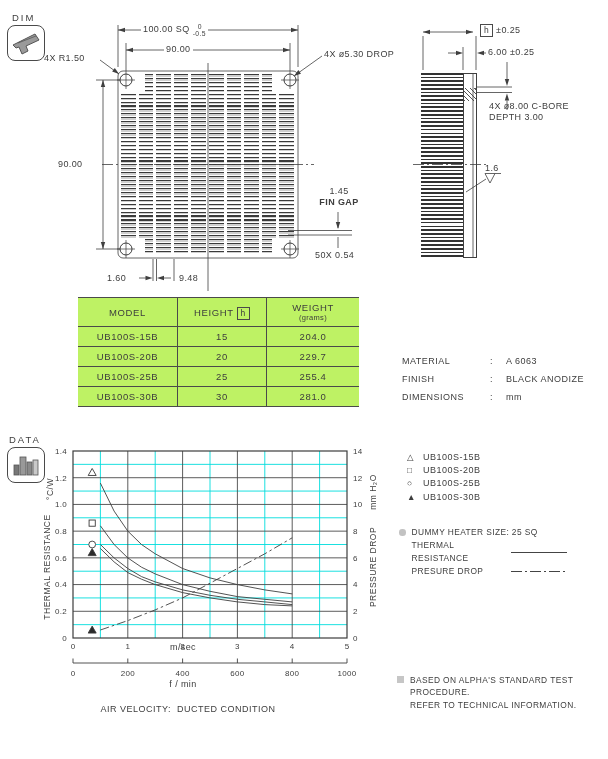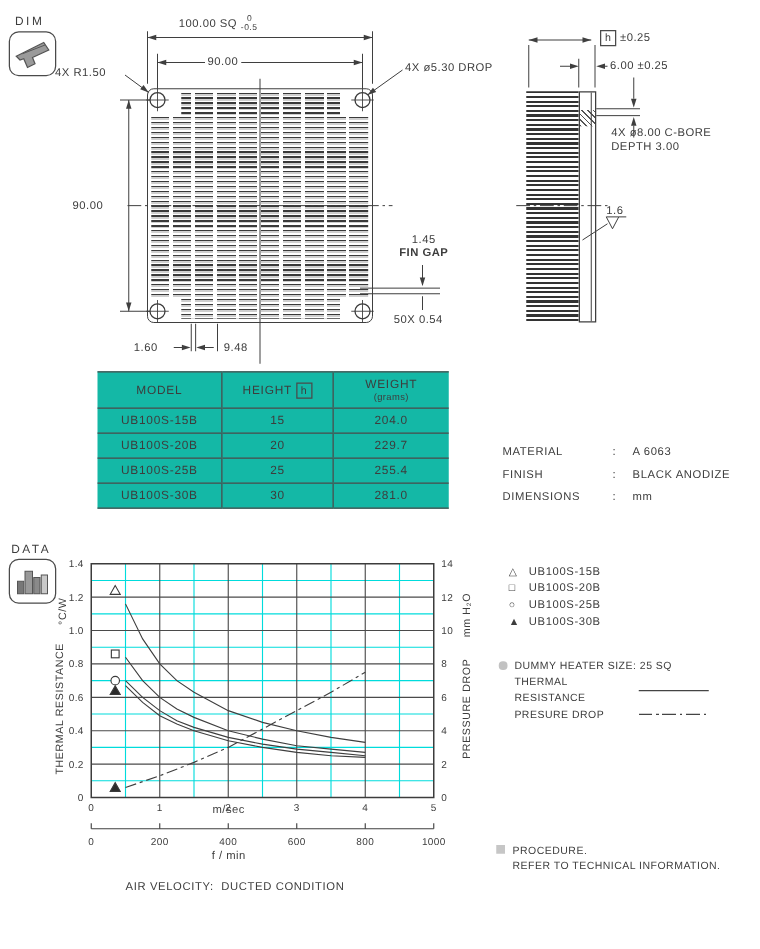--- a/index.html
+++ b/index.html
@@ -23,21 +23,21 @@
   .sidebase{position:absolute;left:463px;top:73px;width:14px;height:185px;background:#fff;
     border:1px solid #3f3f3f;box-sizing:border-box;}
   .hatch{position:absolute;left:464px;top:88px;width:12px;height:13px;
     background-image:repeating-linear-gradient(45deg,#555 0 1px,rgba(255,255,255,0) 1px 3.2px);}
   svg.linework{position:absolute;left:0;top:0;pointer-events:none;z-index:4;}
   .tolstack{display:inline-flex;flex-direction:column;font-size:6.8px;line-height:7px;margin-left:3px;vertical-align:middle;}
   .tolstack i{font-style:normal;}
   .tolstack i:first-child{padding-left:5px;}
   .hbox{border:1px solid #4a4a4a;padding:0 3px 1px 3px;font-size:8.5px;margin-left:3px;}
   
-  #model-table{position:absolute;left:78px;top:297px;border-collapse:collapse;z-index:6;background:#14b8a6;}
+  #model-table{position:absolute;left:78px;top:297px;border-collapse:collapse;z-index:6;background:#bef264;}
   #model-table th,#model-table td{font-size:9.5px;font-weight:normal;color:#3d3d3d;letter-spacing:.6px;
      text-align:center;border-bottom:1px solid #4a4a4a;padding:2px 0;}
   #model-table th{border-top:1px solid #4a4a4a;padding:4px 0;}
   #model-table th+th,#model-table td+td{border-left:1px solid #4a4a4a;}
   #model-table .c1{width:99px;} #model-table .c2{width:88px;} #model-table .c3{width:92px;}
   #model-table .unit{font-size:7.5px;letter-spacing:.3px;}
   #model-table td{height:15px;}
   
   .specs{position:absolute;left:402px;top:352px;font-size:9px;letter-spacing:.5px;}
   .specs .row{display:flex;line-height:18px;}
@@ -165,21 +165,21 @@
         <polygon points="473,32 466,29.8 466,34.2"></polygon>
       <polygon points="463,53 456,50.8 456,55.2"></polygon>
         <polygon points="477,53 484,50.8 484,55.2"></polygon>
       <polygon points="507,86 504.8,79 509.2,79"></polygon>
         <polygon points="507,93.5 504.8,100.5 509.2,100.5"></polygon>
       <polygon points="0,0 -7,-2.2 -7,2.2" transform="translate(119,74) rotate(38)"></polygon>
       <polygon points="0,0 -7,-2.2 -7,2.2" transform="translate(294,76) rotate(144)"></polygon>
     </g>
   </svg>
 
-  <div class="lbl dimlbl" style="left:141px;top:12px;">
+  <div class="lbl dimlbl" style="left:141px;top:23px;">
     <span>100.00 SQ</span><span class="tolstack">
         <i>0</i>
         <i>-0.5</i>
       </span>
   </div>
   <div class="lbl dimlbl" style="left:164px;top:44px;">90.00</div>
   <div class="lbl" style="left:58px;top:159px;">90.00</div>
   <div class="lbl" style="left:44px;top:53px;">4X R1.50</div>
   <div class="lbl" style="left:324px;top:49px;">4X ø5.30 DROP</div>
   <div class="lbl" style="left:316px;top:186px;width:46px;text-align:center;">1.45</div>
@@ -369,18 +369,19 @@
       <div class="cline">
           <span class="cl-label">PRESURE DROP</span>
           <span class="swatch-dashdot"></span>
         </div>
     </div>
   </div>
 
   <div class="footnote">
     <div class="sq"></div>
     <div id="footnote-lines">
+        <div class="fl">BASED ON ALPHA'S STANDARD TEST</div>
         <div class="fl">PROCEDURE.</div>
         <div class="fl">REFER TO TECHNICAL INFORMATION.</div>
       </div>
   </div>
 
 </div>
 
 </body></html>

